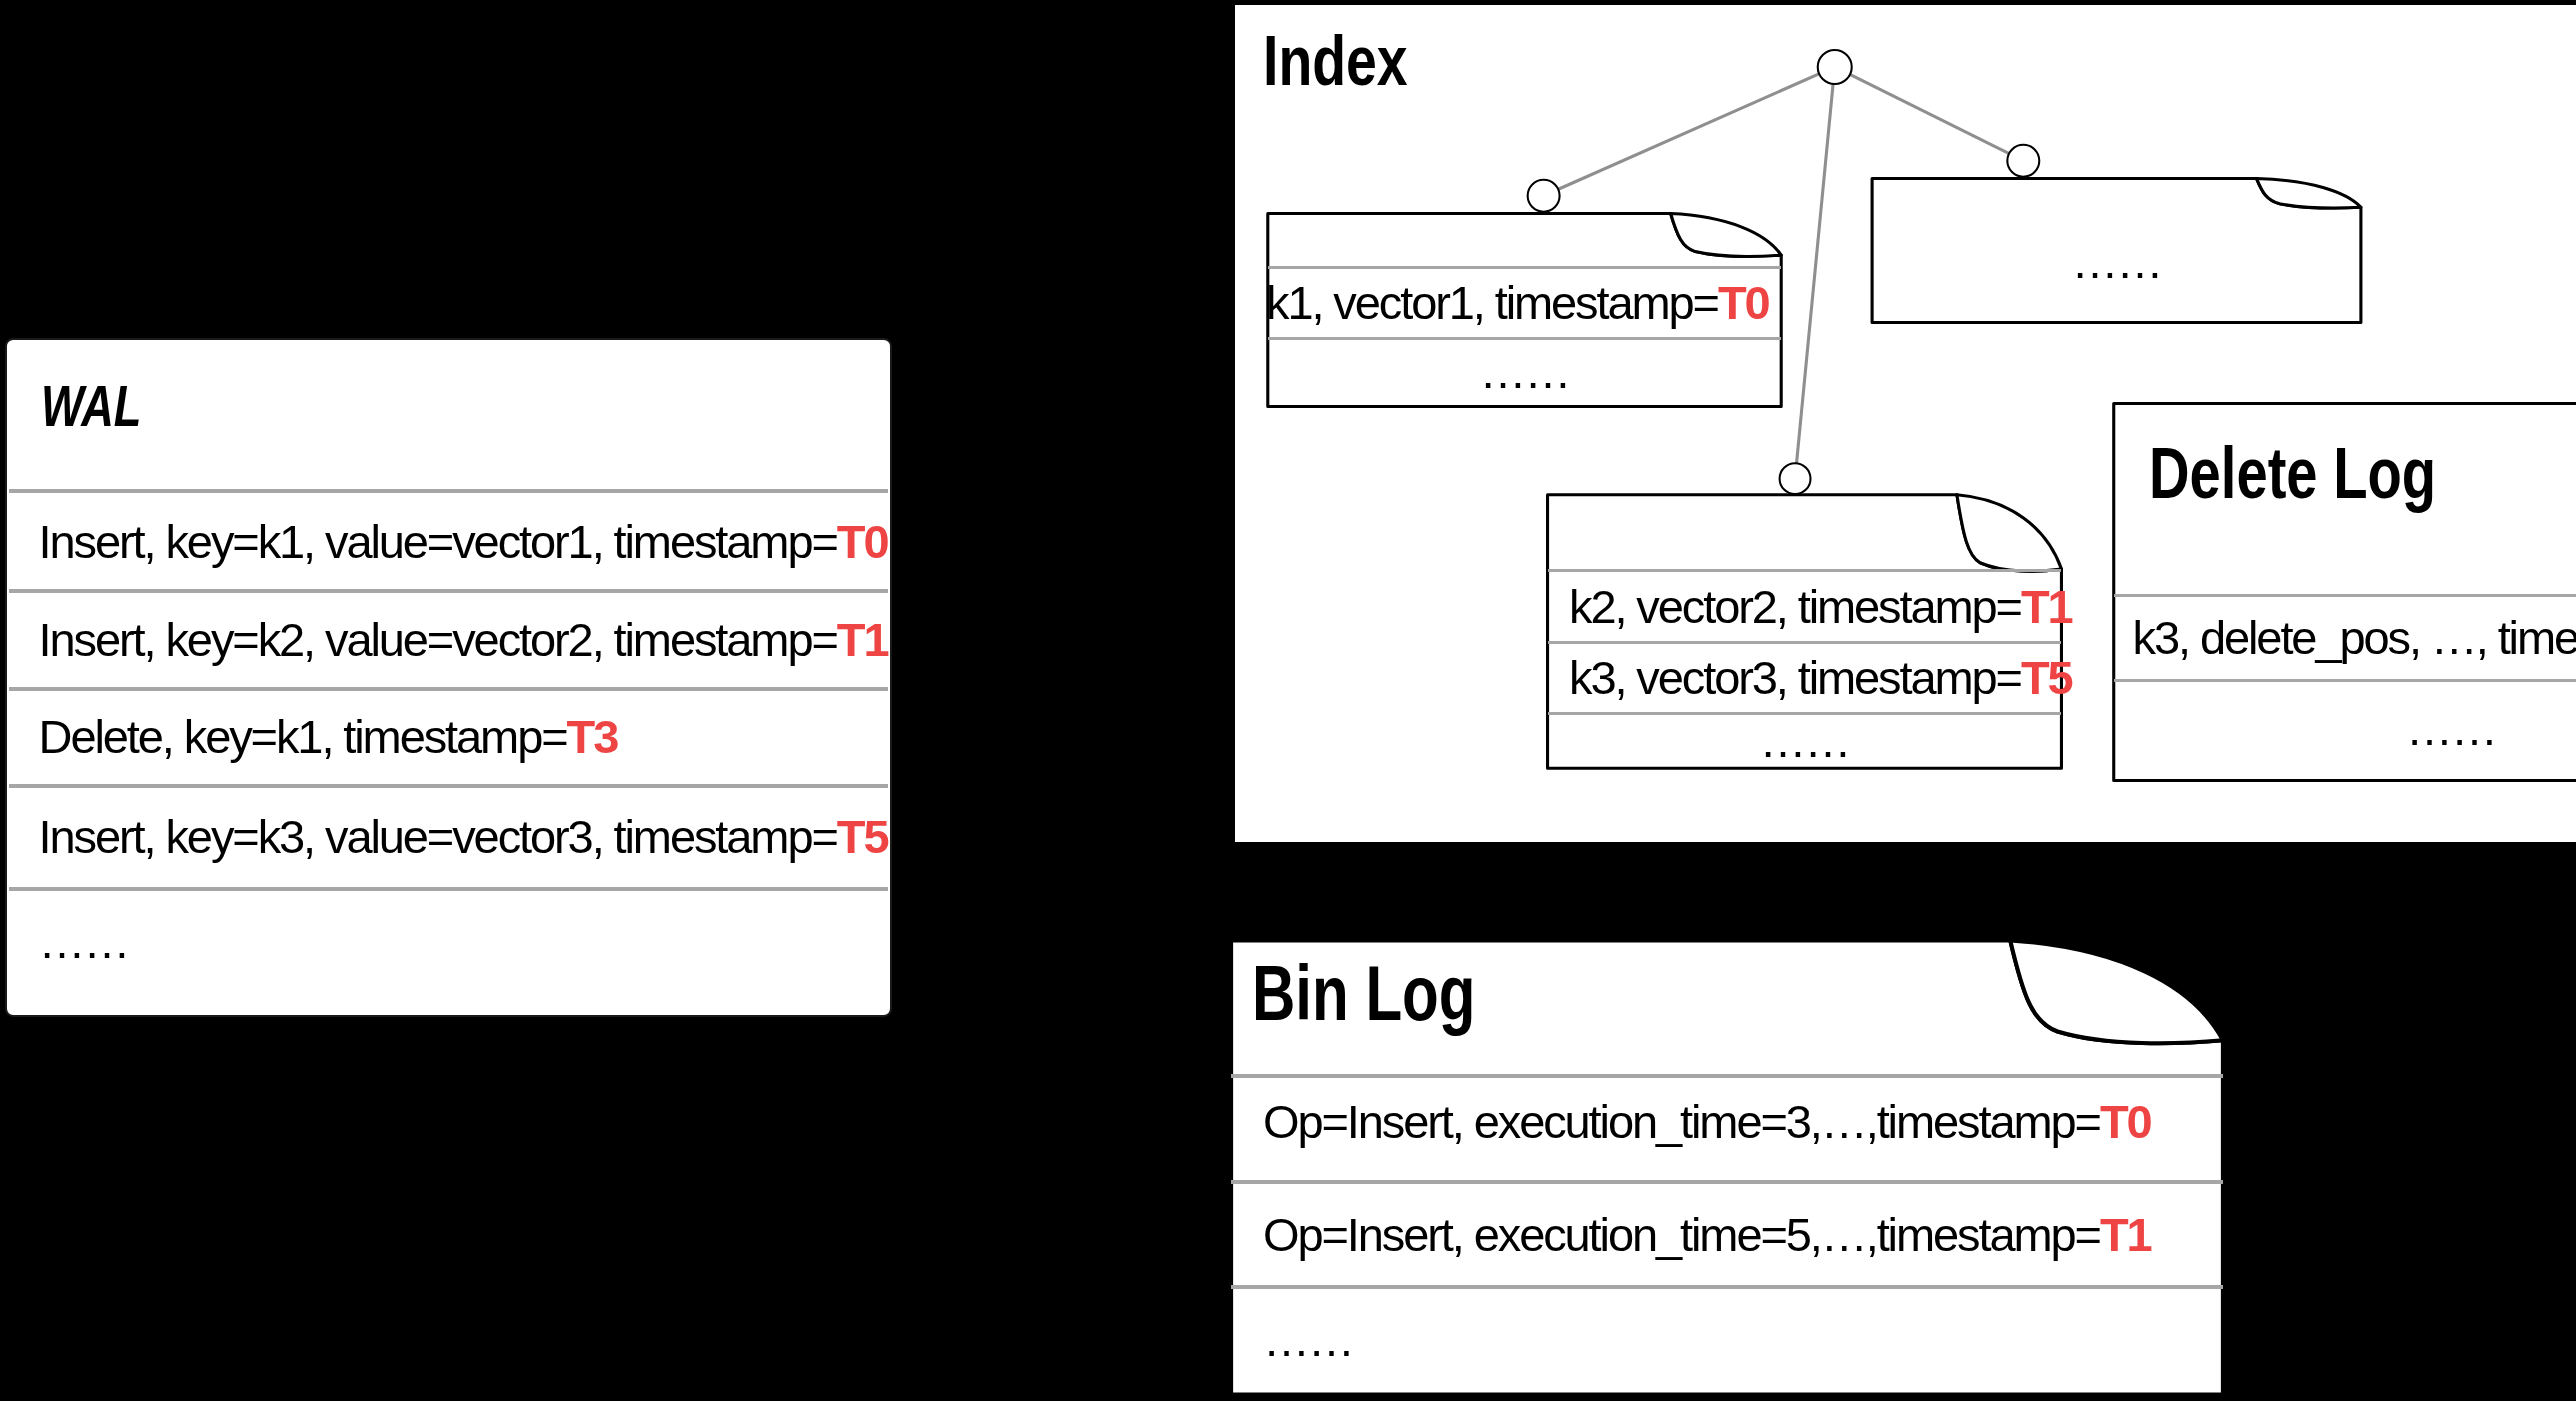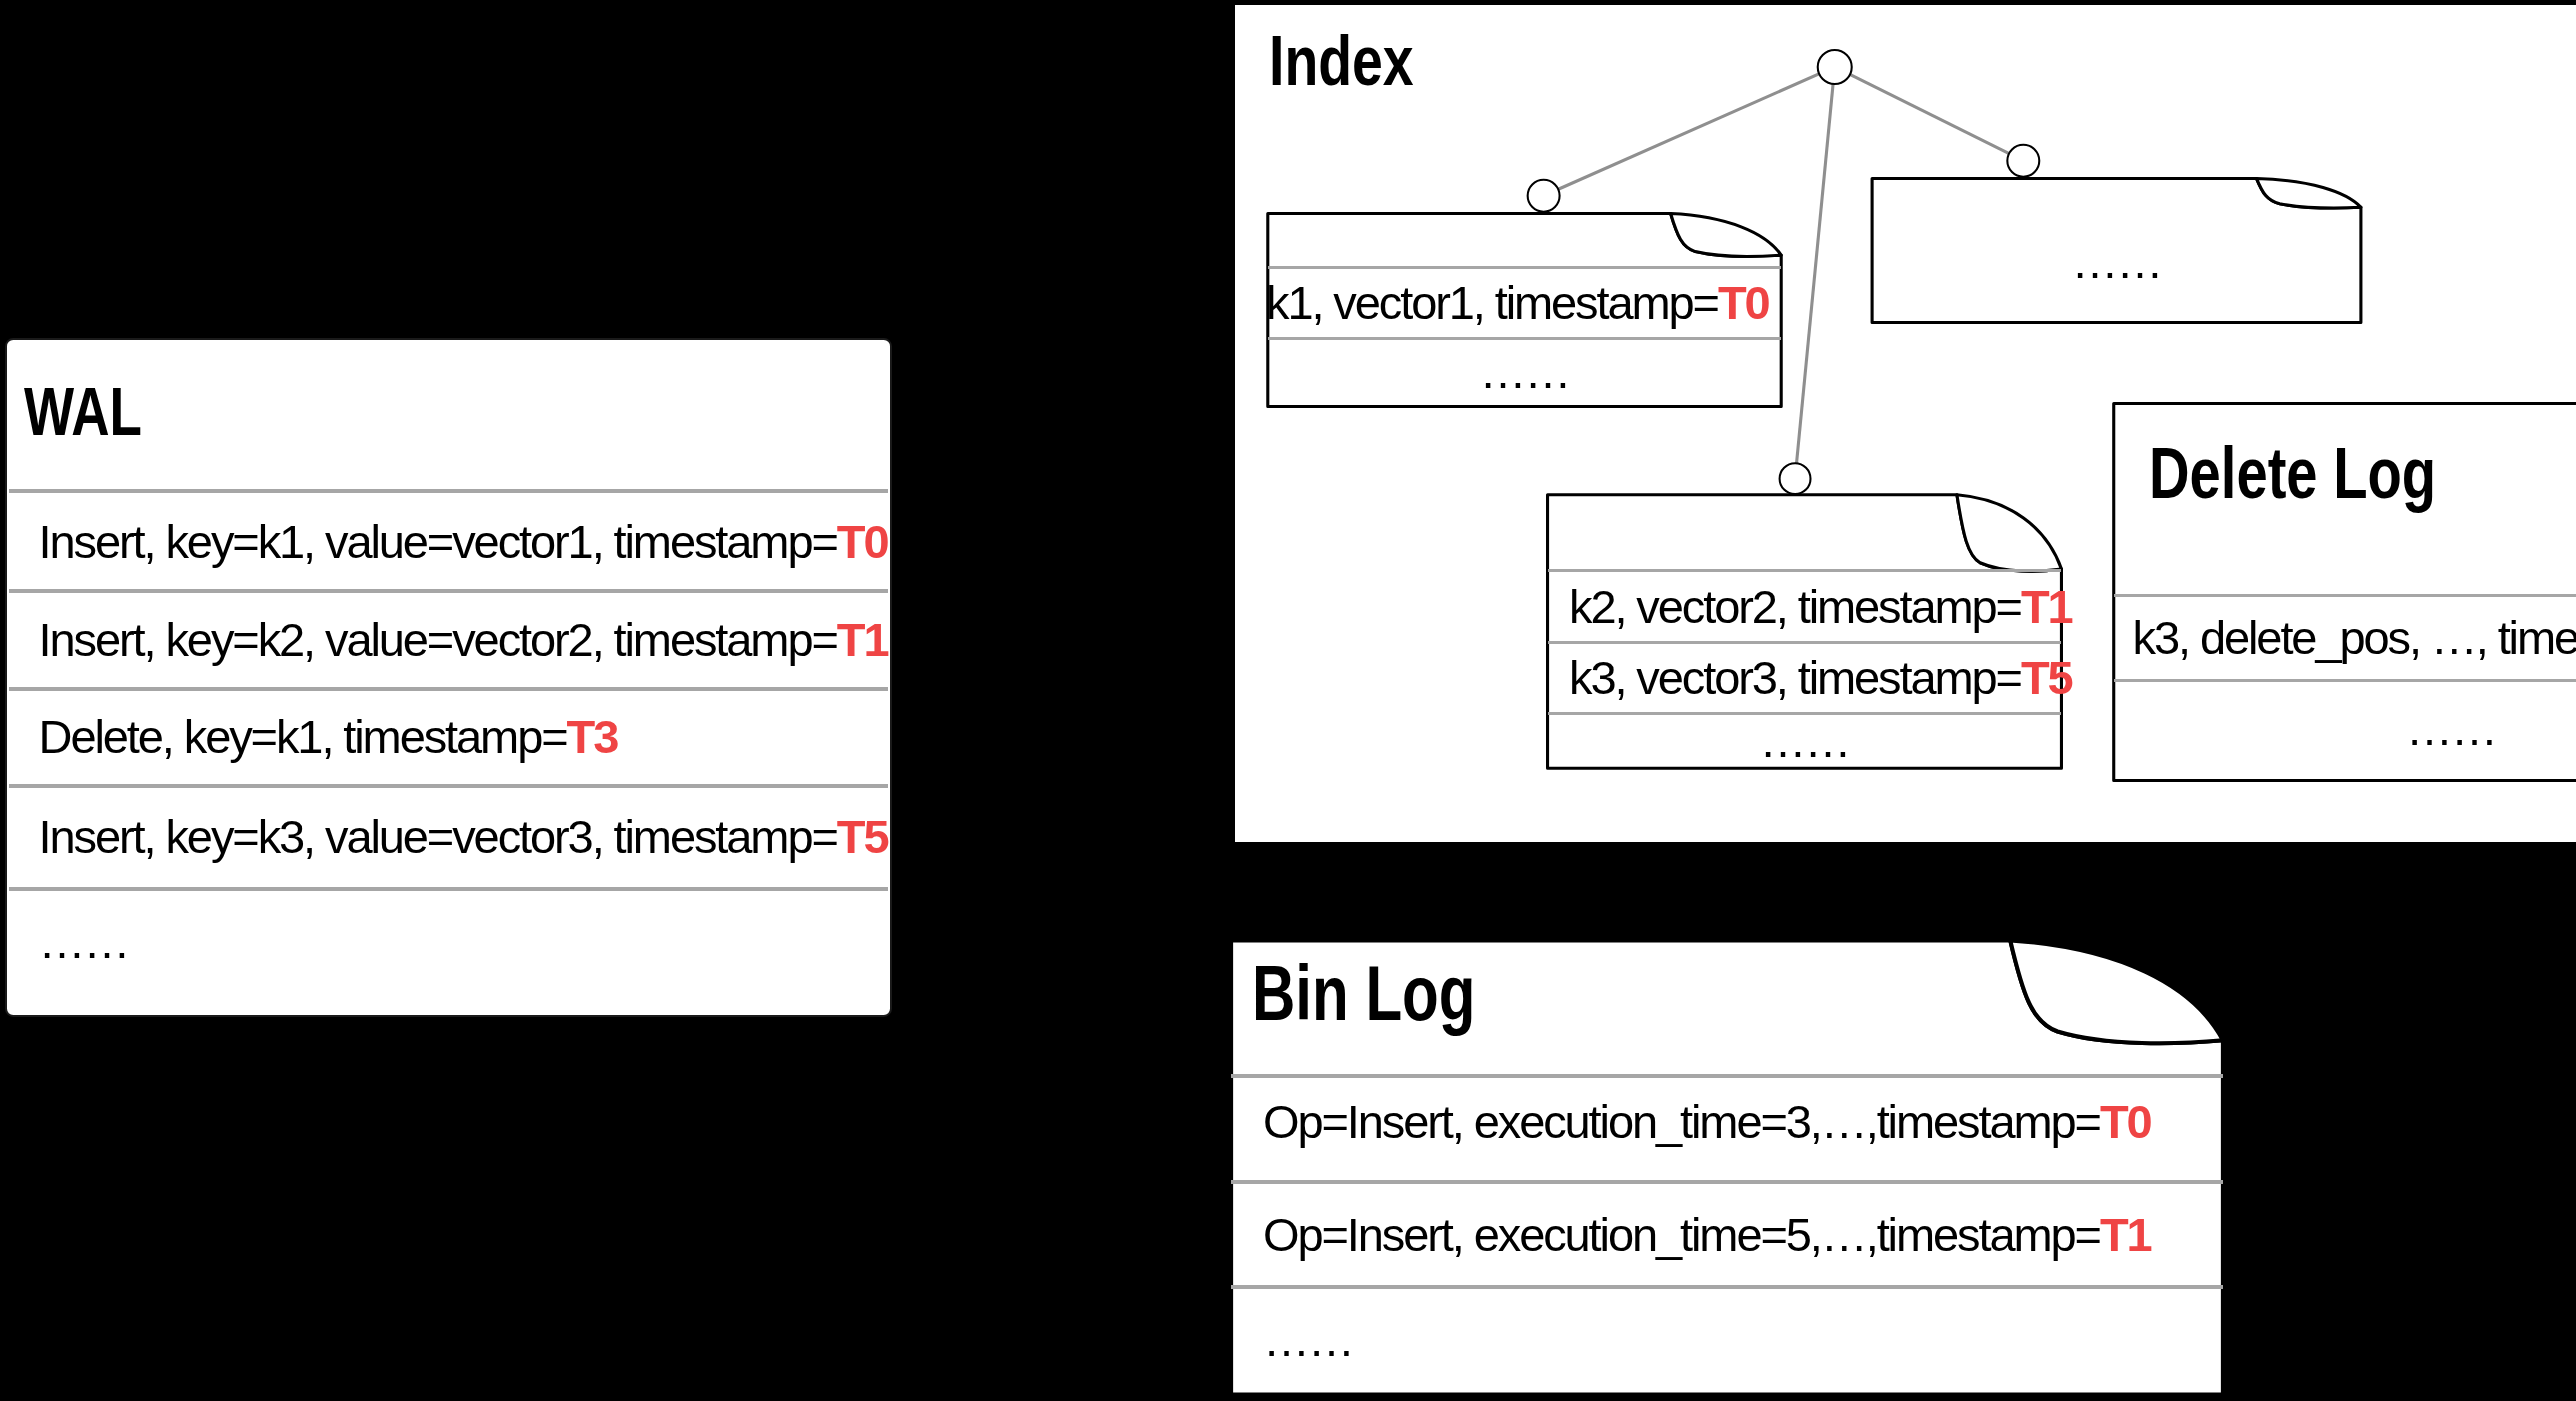--- a/index.html
+++ b/index.html
@@ -18,21 +18,21 @@
   .doc svg{position:absolute;left:0;top:0;}
   .doc .inner{position:absolute;left:0;top:0;right:0;bottom:0;}
   .tree-overlay{position:absolute;left:0;top:0;pointer-events:none;}
 </style>
 </head>
 <body>
 
 <div id="stage">
 
   <section class="panel" style="left:4.6px;top:338px;width:883px;height:675px;border:2.1px solid #1a1a1a;border-radius:8.2px;">
-    <div class="box-title" style="left:17px;top:37px;font-size:68px;"><span>WAL</span></div>
+    <div class="box-title" style="left:34px;top:37px;font-size:58px;font-style:italic;"><span>WAL</span></div>
 
     <div class="hline" style="top:149px;"></div>
     <div class="hline" style="top:249px;"></div>
     <div class="hline" style="top:347px;"></div>
     <div class="hline" style="top:444px;"></div>
     <div class="hline" style="top:547px;"></div>
 
     <div class="row padded" style="top:153px;height:96px;text-align:right;">
       <span>Insert, key=k1, value=vector1, timestamp=</span>
         <span class="ts">T0</span>
@@ -48,21 +48,21 @@
     <div class="row padded" style="top:447px;height:99px;">
       <span>Insert, key=k3, value=vector3, timestamp=</span>
         <span class="ts">T5</span>
     </div>
     <div class="row padded" style="top:550px;height:103px;">
       <span>……</span>
     </div>
   </section>
 
   <section class="panel" style="left:1235px;top:4.6px;width:1573px;height:837px;">
-    <div class="box-title" style="left:34px;top:20.6px;font-size:71px;"><span>Index</span></div>
+    <div class="box-title" style="left:28px;top:20.6px;font-size:71px;"><span>Index</span></div>
 
     <div class="doc" style="left:31px;top:207px;width:517px;height:196px;">
       <svg width="517" height="196" viewBox="0 0 1004 381">
         <path d="M 3 3 L 786 3 C 799 46 808 69 834 77 C 884 89 956 87 1001 84 L 1001 378 L 3 378 Z" fill="#ffffff" stroke="#000000" stroke-width="6" stroke-linejoin="round"></path>
         <path d="M 786 3 C 895 8 971 40 1001 84 C 956 87 884 89 834 77 C 808 69 799 46 786 3 Z" fill="#ffffff" stroke="#000000" stroke-width="6" stroke-linejoin="round"></path>
       </svg>
       <div class="inner">
         <div class="hline" style="top:54px;"></div>
         <div class="hline" style="top:125px;"></div>
         <div class="row" style="top:56px;height:70px;padding-left:0;">

